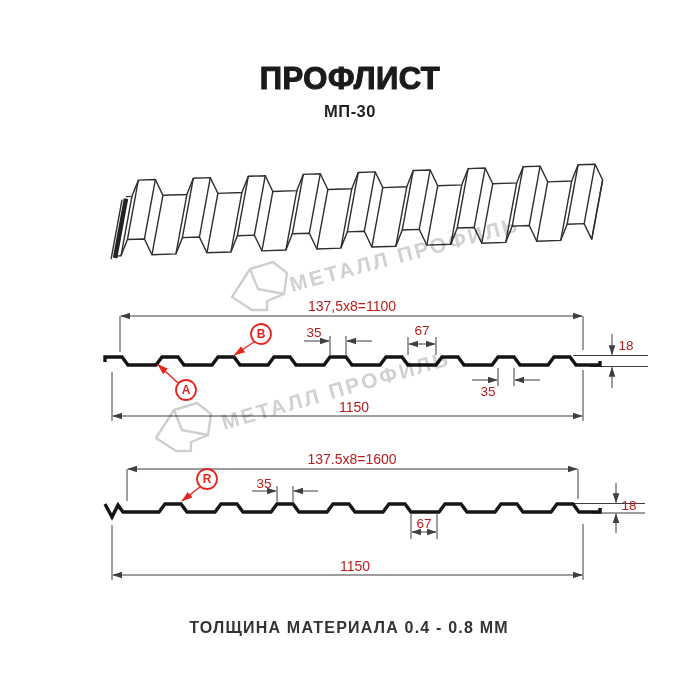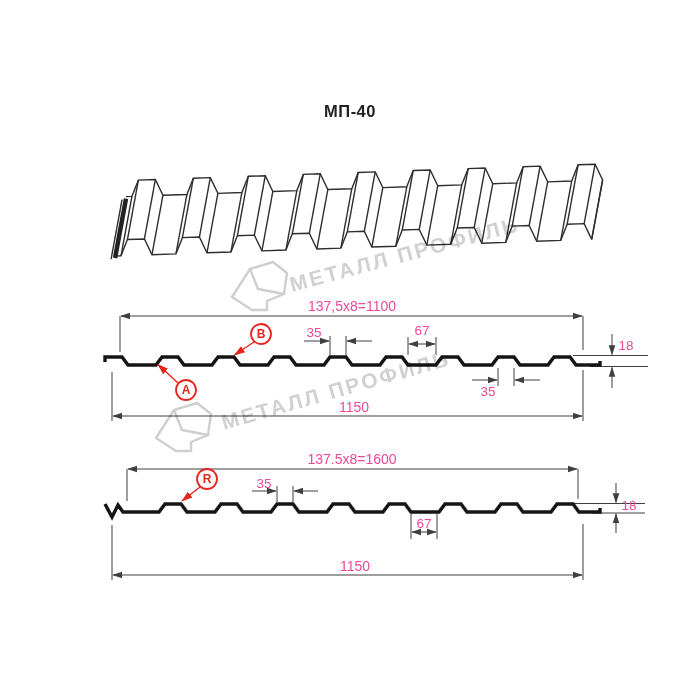--- a/index.html
+++ b/index.html
@@ -1,20 +1,20 @@
 <!DOCTYPE html>
 <html><head>
 <meta charset="utf-8">
 <style>
   html,body{margin:0;padding:0;background:#ffffff;}
   #stage{position:relative;width:700px;height:700px;background:#ffffff;overflow:hidden;
          font-family:"Liberation Sans",sans-serif;}
   #art{position:absolute;left:0;top:0;}
   .lbl{position:absolute;transform:translate(-50%,-50%);white-space:nowrap;
-       color:#ec4899;font-size:13.5px;font-weight:400;}
+       color:#b91c1c;font-size:13.5px;font-weight:400;}
   .lbl.big{font-size:14px;}
   .marker-letter{position:absolute;transform:translate(-50%,-50%);color:#e6251f;
        font-size:12px;font-weight:700;}
   #title{position:absolute;left:350px;top:79px;transform:translate(-50%,-50%);
        font-size:31px;font-weight:800;letter-spacing:.5px;color:#1b1b1b;
        -webkit-text-stroke:1.1px #1b1b1b;}
   #subtitle{position:absolute;left:350px;top:111px;transform:translate(-50%,-50%);
        font-size:16.5px;font-weight:700;letter-spacing:.5px;color:#222;}
   #footer{position:absolute;left:349px;top:628px;transform:translate(-50%,-50%);
        font-size:16px;font-weight:700;letter-spacing:1.2px;color:#333;}
@@ -154,31 +154,33 @@
     <g stroke="#e6251f" fill="none" stroke-width="1.8">
       <line x1="254" y1="342" x2="234.5" y2="355" stroke-width="1.4" marker-end="url(#ahr)"></line>
       <line x1="178" y1="383" x2="158" y2="364.5" stroke-width="1.4" marker-end="url(#ahr)"></line>
       <line x1="200" y1="487" x2="182" y2="501" stroke-width="1.4" marker-end="url(#ahr)"></line>
       <circle cx="261" cy="334" r="10"></circle>
       <circle cx="186" cy="390" r="10"></circle>
       <circle cx="207" cy="479" r="10"></circle>
     </g>
   </svg>
 
-  <div id="subtitle">МП-40</div>
+  <div id="title">ПРОФЛИСТ</div>
+  <div id="subtitle">МП-30</div>
 
   <span class="lbl big" style="left:352px;top:306px;">137,5x8=1100</span>
   <span class="lbl" style="left:314px;top:332px;">35</span>
   <span class="lbl" style="left:422px;top:330px;">67</span>
   <span class="lbl" style="left:626px;top:345px;">18</span>
   <span class="lbl" style="left:488px;top:391px;">35</span>
   <span class="lbl big" style="left:354px;top:407px;">1150</span>
   <span class="marker-letter" style="left:261px;top:334px;">B</span>
   <span class="marker-letter" style="left:186px;top:390px;">A</span>
 
   <span class="lbl big" style="left:352px;top:459px;">137.5x8=1600</span>
   <span class="lbl" style="left:264px;top:483px;">35</span>
   <span class="lbl" style="left:424px;top:523px;">67</span>
   <span class="lbl" style="left:629px;top:505px;">18</span>
   <span class="lbl big" style="left:355px;top:566px;">1150</span>
   <span class="marker-letter" style="left:207px;top:479px;">R</span>
 
+  <div id="footer">ТОЛЩИНА МАТЕРИАЛА 0.4 - 0.8 ММ</div>
 </div>
 
 </body></html>

